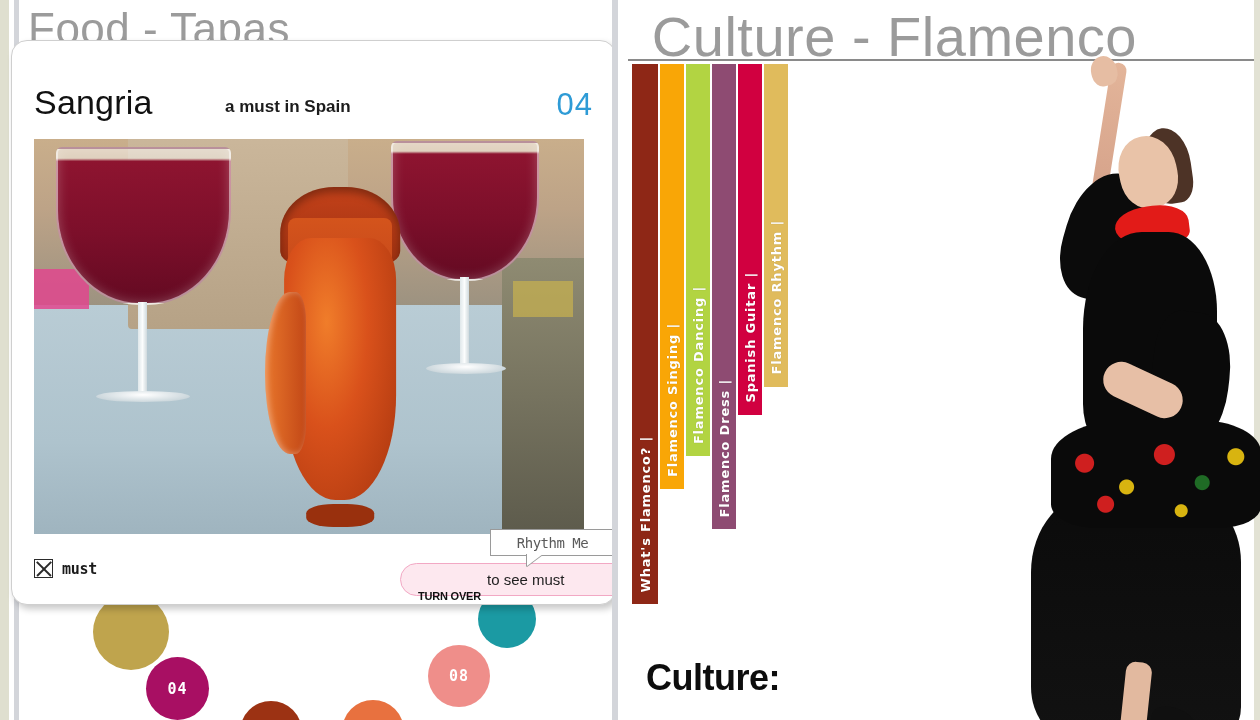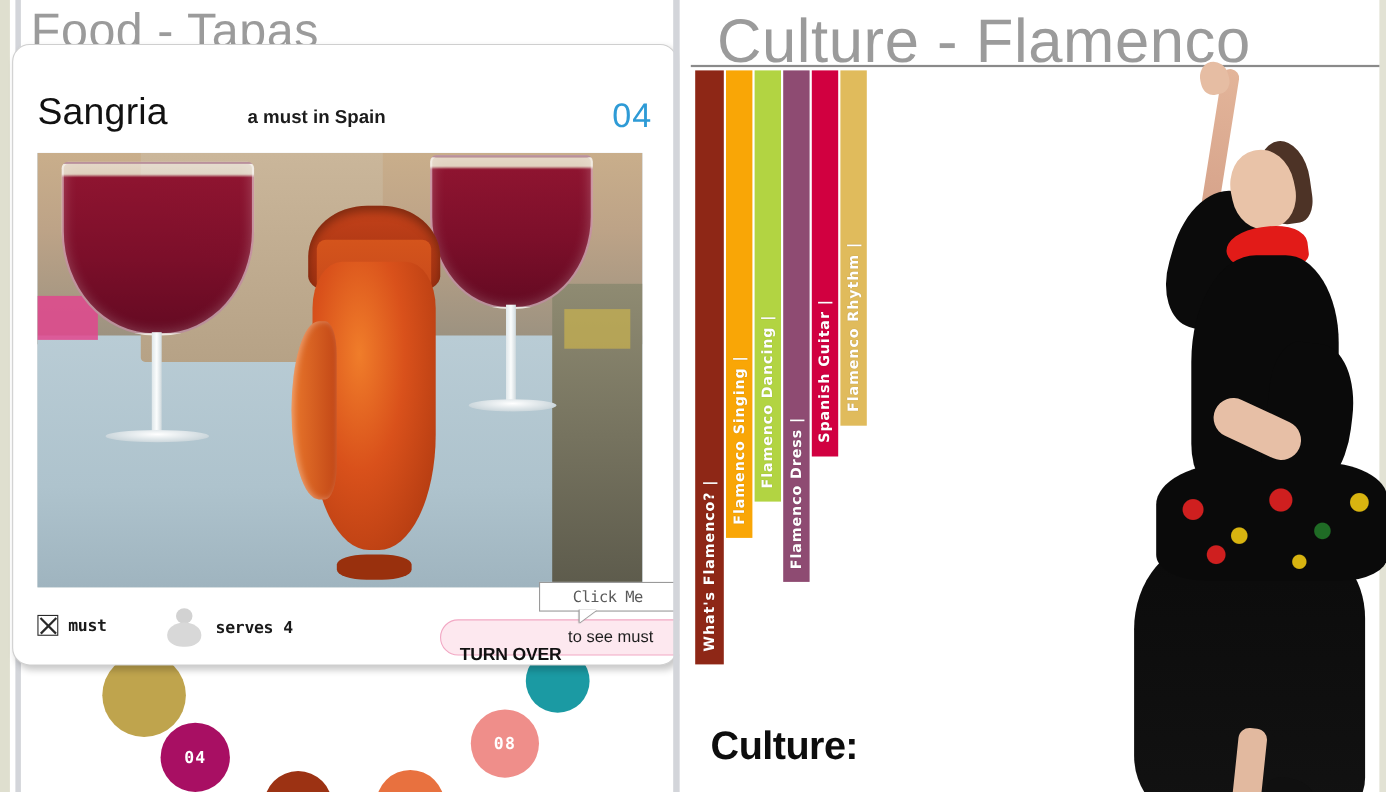--- a/index.html
+++ b/index.html
@@ -208,21 +208,21 @@
     font-size:15px; font-weight:bold; color:#1a1a1a;
   }
 
   .turnover {
     position:absolute; right:-5px; top:22px;
     width:220px; height:33px;
     background:#fde8ef; border:1.6px solid #f2a8c4;
     border-radius:17px 0 0 17px;
     display:flex; align-items:center; padding-left:17px;
   }
-  .turnover-strong { font-size:16px; font-weight:bold; color:#111; letter-spacing:-.2px;margin-top:32px; }
+  .turnover-strong { font-size:11px; font-weight:bold; color:#111; letter-spacing:-.2px;margin-top:32px; }
   .turnover-rest { font-size:15px; color:#1e1e1e; margin-left:6px; }
 
   .tooltip {
     position:absolute; right:4px; top:-35px;
     width:125px; height:27px;
     background:#fff; border:1.4px solid #9a9a9a;
     display:flex; align-items:center; justify-content:center;
   }
   .tooltip-label {
     font-family:"DejaVu Sans Mono", monospace;
@@ -379,34 +379,26 @@
         </div>
       </div>
 
       <div class="card-foot">
 
         <div class="close-btn">
           <span class="close-icon-box"></span>
           <span class="close-label">must</span>
         </div>
 
-        <div class="serves-grp">
-          <span class="person-icon">
-            <span class="person-head"></span>
-            <span class="person-body"></span>
-          </span>
-          <span class="serves-label">serves</span>
-          <span class="serves-count">4</span>
-        </div>
 
         <div class="turnover">
           <span class="turnover-strong">TURN OVER</span>
           <span class="turnover-rest">to see must</span>
           <div class="tooltip">
-            <span class="tooltip-label">Click Me</span>
+            <span class="tooltip-label">Rhythm Me</span>
             <span class="tooltip-tail"></span>
           </div>
         </div>
 
       </div>
     </div>
   </div>
 
   <div class="right-panel">
     <div class="right-edge-cream"></div>

